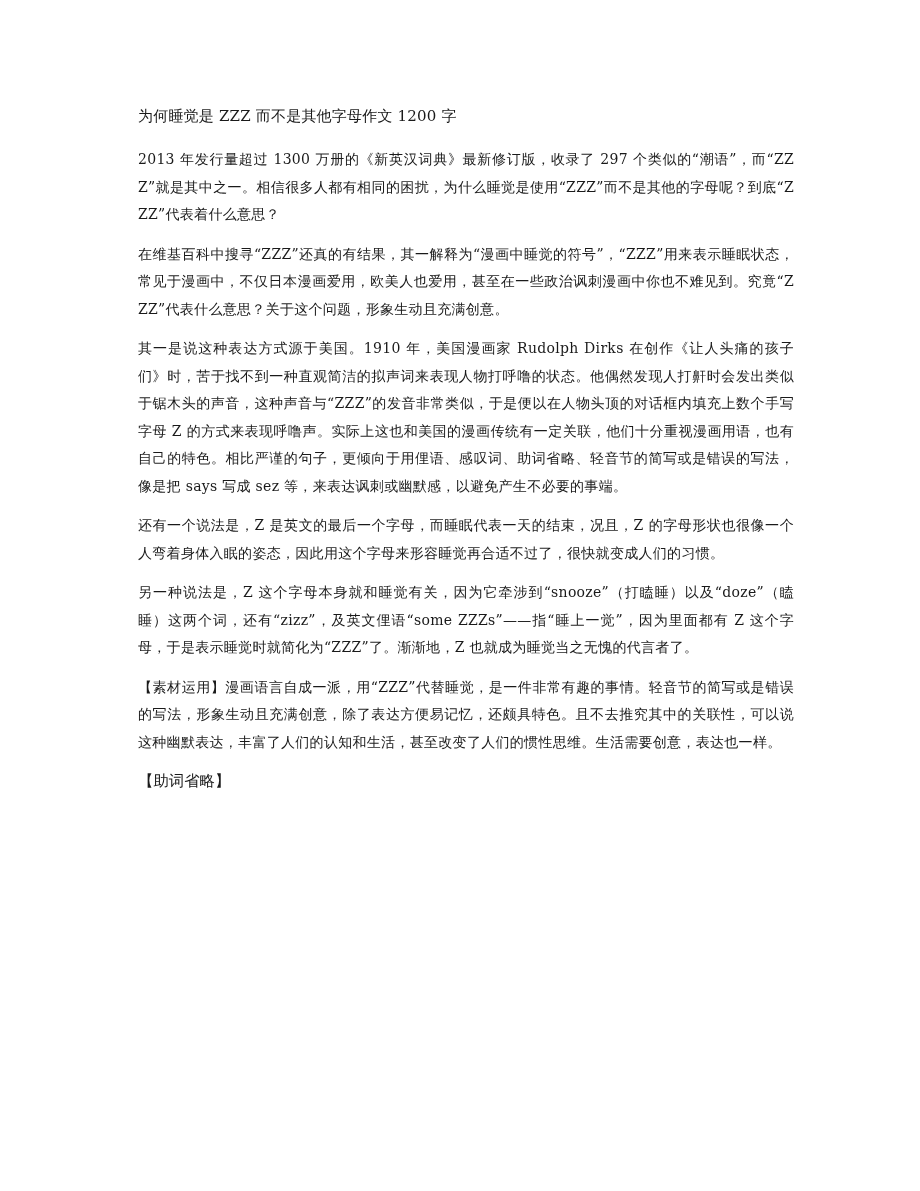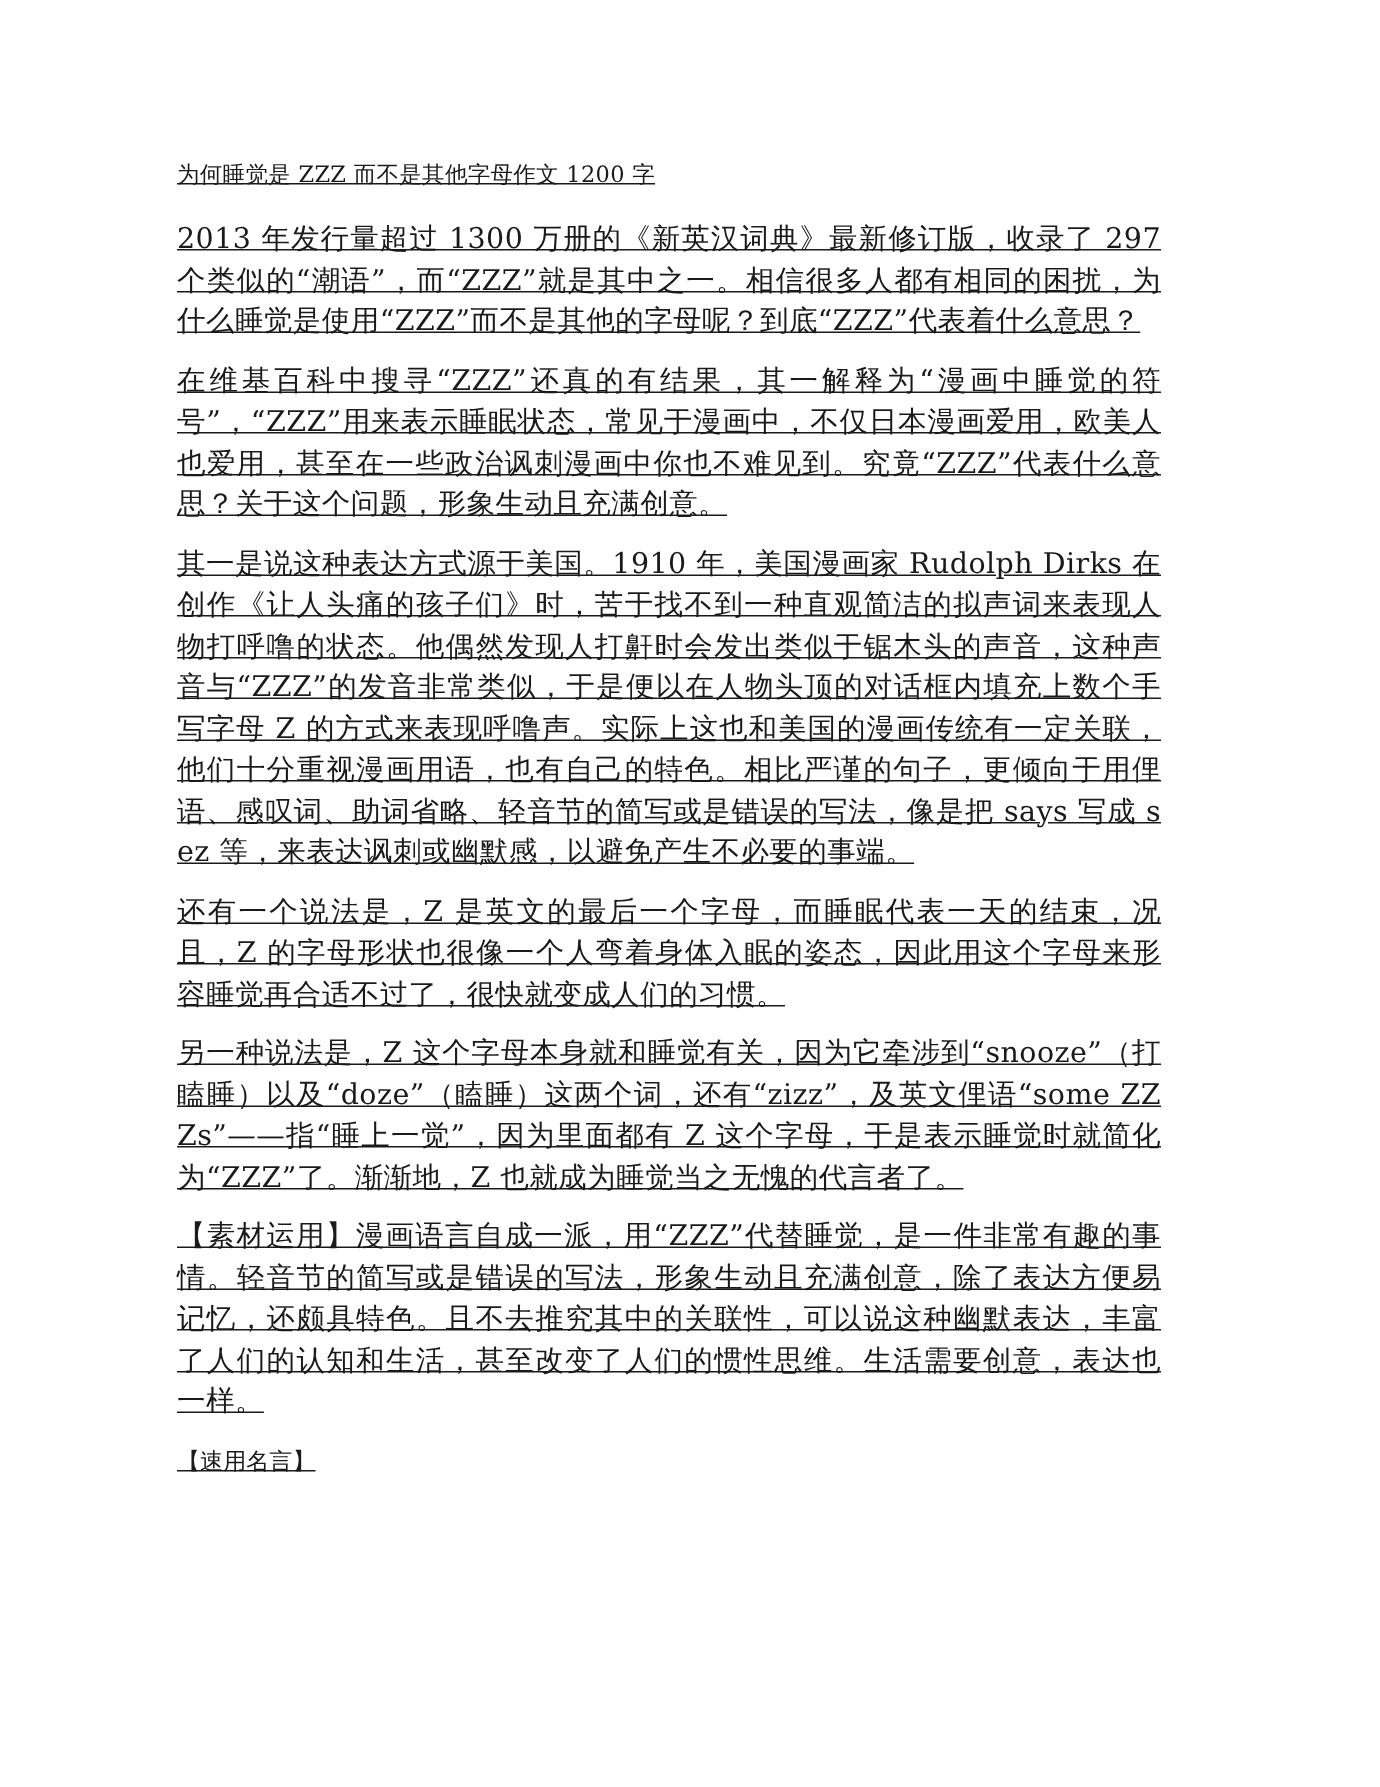--- a/index.html
+++ b/index.html
@@ -10,33 +10,32 @@
     body {
       width: 920px;
       height: 1191px;
       position: relative;
       overflow: hidden;
       color: #1a1a1a;
       font-family: "DejaVu Serif", "Liberation Serif", serif;
     }
     .page {
       position: absolute;
-      left: 118px;
+      left: 138px;
       top: 106px;
       width: 656px;
-      text-decoration: underline;
     }
     .title {
       font-size: 15px;
       line-height: 20px;
       margin: 0 0 20px 0;
       letter-spacing: 0.2px;
     }
     .para {
-      font-size: 19px;
+      font-size: 14px;
       line-height: 27.5px;
       margin: 0 0 12px 0;
       text-align: justify;
       letter-spacing: 0.3px;
       word-break: break-all;
     }
     .heading {
       font-size: 15.4px;
       line-height: 27.5px;
       margin: 0 0 12px 0;
@@ -46,14 +45,14 @@
 <body>
 
 <div class="page">
   <div class="title">为何睡觉是 ZZZ 而不是其他字母作文 1200 字</div>
   <p class="para">2013 年发行量超过 1300 万册的《新英汉词典》最新修订版，收录了 297 个类似的“潮语”，而“ZZZ”就是其中之一。相信很多人都有相同的困扰，为什么睡觉是使用“ZZZ”而不是其他的字母呢？到底“ZZZ”代表着什么意思？</p>
   <p class="para">在维基百科中搜寻“ZZZ”还真的有结果，其一解释为“漫画中睡觉的符号”，“ZZZ”用来表示睡眠状态，常见于漫画中，不仅日本漫画爱用，欧美人也爱用，甚至在一些政治讽刺漫画中你也不难见到。究竟“ZZZ”代表什么意思？关于这个问题，形象生动且充满创意。</p>
   <p class="para">其一是说这种表达方式源于美国。1910 年，美国漫画家 Rudolph Dirks 在创作《让人头痛的孩子们》时，苦于找不到一种直观简洁的拟声词来表现人物打呼噜的状态。他偶然发现人打鼾时会发出类似于锯木头的声音，这种声音与“ZZZ”的发音非常类似，于是便以在人物头顶的对话框内填充上数个手写字母 Z 的方式来表现呼噜声。实际上这也和美国的漫画传统有一定关联，他们十分重视漫画用语，也有自己的特色。相比严谨的句子，更倾向于用俚语、感叹词、助词省略、轻音节的简写或是错误的写法，像是把 says 写成 sez 等，来表达讽刺或幽默感，以避免产生不必要的事端。</p>
   <p class="para">还有一个说法是，Z 是英文的最后一个字母，而睡眠代表一天的结束，况且，Z 的字母形状也很像一个人弯着身体入眠的姿态，因此用这个字母来形容睡觉再合适不过了，很快就变成人们的习惯。</p>
   <p class="para">另一种说法是，Z 这个字母本身就和睡觉有关，因为它牵涉到“snooze”（打瞌睡）以及“doze”（瞌睡）这两个词，还有“zizz”，及英文俚语“some ZZZs”——指“睡上一觉”，因为里面都有 Z 这个字母，于是表示睡觉时就简化为“ZZZ”了。渐渐地，Z 也就成为睡觉当之无愧的代言者了。</p>
   <p class="para">【素材运用】漫画语言自成一派，用“ZZZ”代替睡觉，是一件非常有趣的事情。轻音节的简写或是错误的写法，形象生动且充满创意，除了表达方便易记忆，还颇具特色。且不去推究其中的关联性，可以说这种幽默表达，丰富了人们的认知和生活，甚至改变了人们的惯性思维。生活需要创意，表达也一样。</p>
-  <p class="heading">【速用名言】</p>
+  <p class="heading">【助词省略】</p>
 </div>
 
 </body></html>

